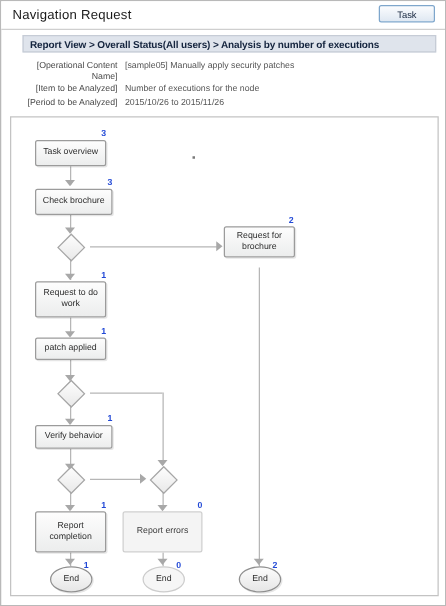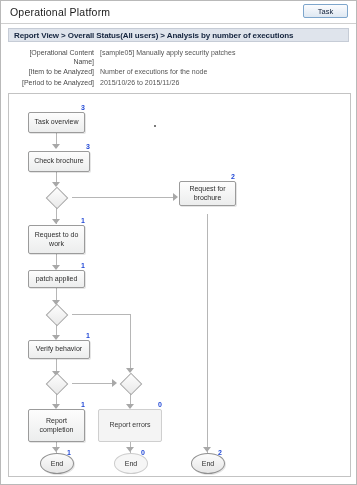--- a/index.html
+++ b/index.html
@@ -27,21 +27,21 @@
     position:absolute;right:8px;top:3px;
     width:45px;height:14px;box-sizing:border-box;
     border:1px solid #7ea6cc;border-radius:2px;
     background:linear-gradient(#fbfcfe,#dfe8f2);
     font-size:7.5px;color:#11213a;
     display:flex;align-items:center;justify-content:center;
     cursor:pointer;
   }
 
   
-  .crumbwrap{padding:4px 7px 0 7px;}
+  .crumbwrap{padding:4px 7px 0 17px;}
   .crumb{
     box-sizing:border-box;height:14px;
     background:#dfe4ec;border:1px solid #c6ccd6;
     display:flex;align-items:center;padding-left:5px;
     font-size:8px;font-weight:bold;color:#14243e;letter-spacing:-.1px;
   }
 
   
   .meta{
     margin:6px 7px 0 7px;
@@ -132,21 +132,21 @@
   .dot{
     position:absolute;width:2px;height:2px;background:#7a7a7a;
   }
 </style>
 </head>
 <body>
 
 <div class="app">
 
   <div class="titlebar">
-    <div class="app-title">Operational Platform</div>
+    <div class="app-title">Navigation Request</div>
     <div class="back-btn">Task</div>
   </div>
 
   <div class="crumbwrap">
     <div class="crumb">Report View &gt; Overall Status(All users) &gt; Analysis by number of executions</div>
   </div>
 
   <table class="meta">
     <tbody>
       <tr>

